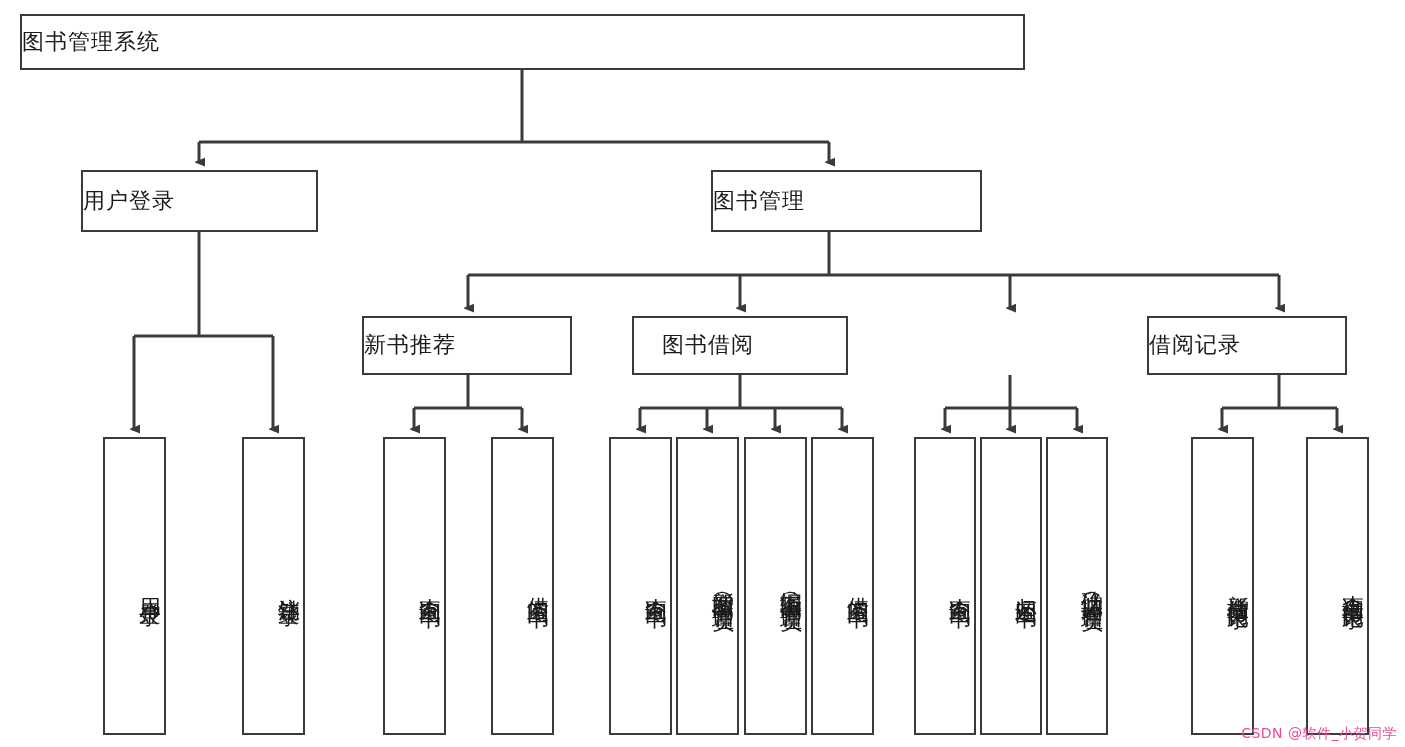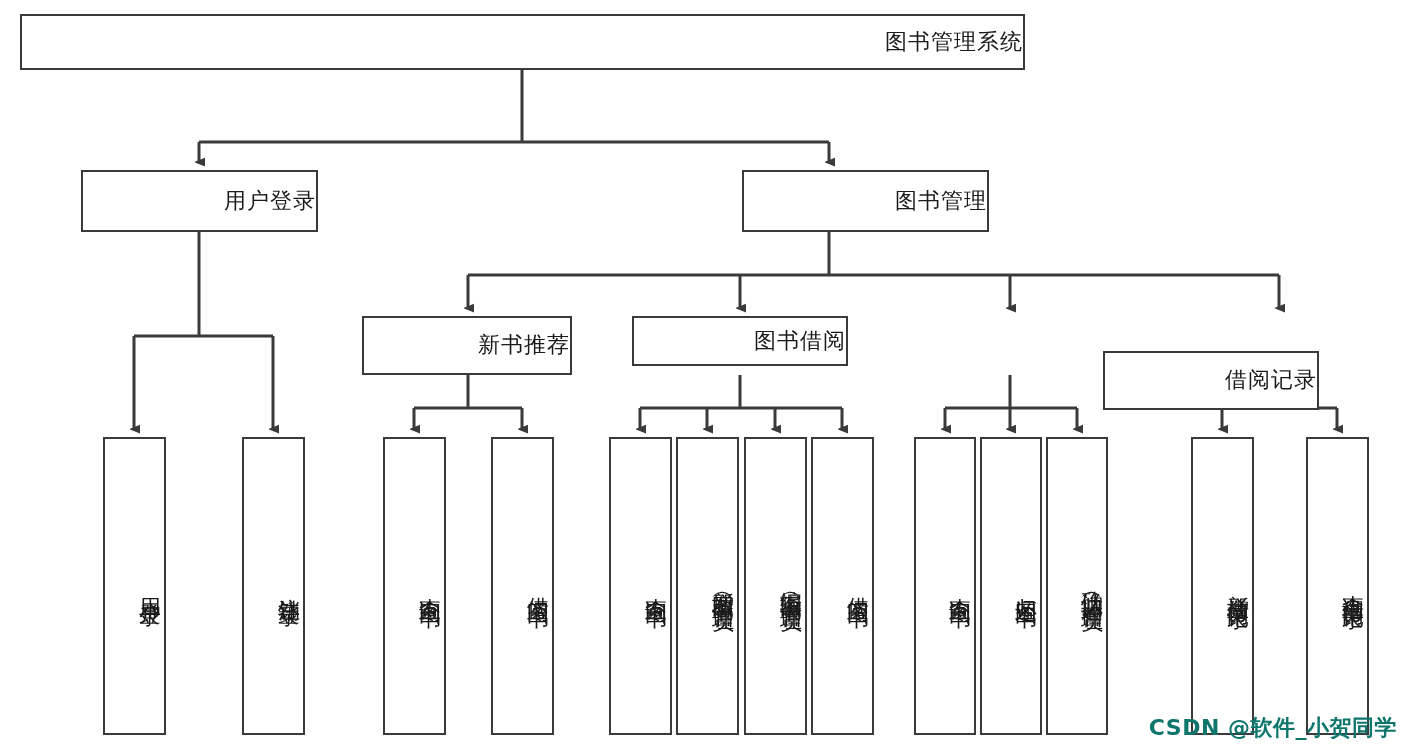--- a/index.html
+++ b/index.html
@@ -13,21 +13,21 @@
     overflow:hidden;
   }
   #edges{position:absolute;left:0;top:0;width:1405px;height:747px;}
   .node{
     position:absolute;
     box-sizing:border-box;
     background:#ffffff;
     border:2px solid #3a3a3a;
     display:flex;
     align-items:center;
-    justify-content:flex-end;
+    justify-content:flex-start;
     color:#1a1a1a;
   }
   .node.horiz{
     font-size:22px;
     line-height:1.2;
     letter-spacing:1px;
     white-space:nowrap;
   }
   .node.vert{
     writing-mode:vertical-rl;
@@ -42,26 +42,25 @@
   }
   .node.vert .vtxt{
     writing-mode:vertical-rl;
     text-orientation:upright;
     white-space:nowrap;
   }
   #watermark{
     position:absolute;
     right:8px;
     bottom:4px;
-    font-size:22px;
-    color:#0f766e;
+    font-size:14px;
+    color:#ec4899;
     letter-spacing:0.5px;
     white-space:nowrap;
     pointer-events:none;
-    font-weight:bold;
   }
 </style>
 </head>
 <body>
 
 <div id="canvas">
 
   <svg id="edges" viewBox="0 0 1405 747" xmlns="http://www.w3.org/2000/svg">
     <defs>
       <marker id="arrow" markerWidth="10" markerHeight="10" refX="4.6" refY="6" orient="auto" markerUnits="userSpaceOnUse">
@@ -112,31 +111,31 @@
     </g>
   </svg>
 
   <div class="node horiz" style="left:20px;top:14px;width:1005px;height:56px;">
     <span>图书管理系统</span>
   </div>
 
   <div class="node horiz" style="left:81px;top:170px;width:237px;height:62px;">
     <span>用户登录</span>
   </div>
-  <div class="node horiz" style="left:742px;top:170px;width:247px;height:62px;">
+  <div class="node horiz" style="left:711px;top:170px;width:271px;height:62px;">
     <span>图书管理</span>
   </div>
 
   <div class="node horiz" style="left:362px;top:316px;width:210px;height:59px;">
     <span>新书推荐</span>
   </div>
-  <div class="node horiz" style="left:632px;top:316px;width:216px;height:50px;">
+  <div class="node horiz" style="left:632px;top:316px;width:216px;height:59px;padding-left:28px;">
     <span>图书借阅</span>
   </div>
-  <div class="node horiz" style="left:1103px;top:316px;width:216px;height:59px;margin-top:35px;">
+  <div class="node horiz" style="left:1147px;top:316px;width:200px;height:59px;">
     <span>借阅记录</span>
   </div>
 
   <div class="node vert" style="left:103px;top:437px;width:63px;height:298px;">
     <span class="vtxt">用户登录</span>
   </div>
   <div class="node vert" style="left:242px;top:437px;width:63px;height:298px;">
     <span class="vtxt">注销登录</span>
   </div>
 

